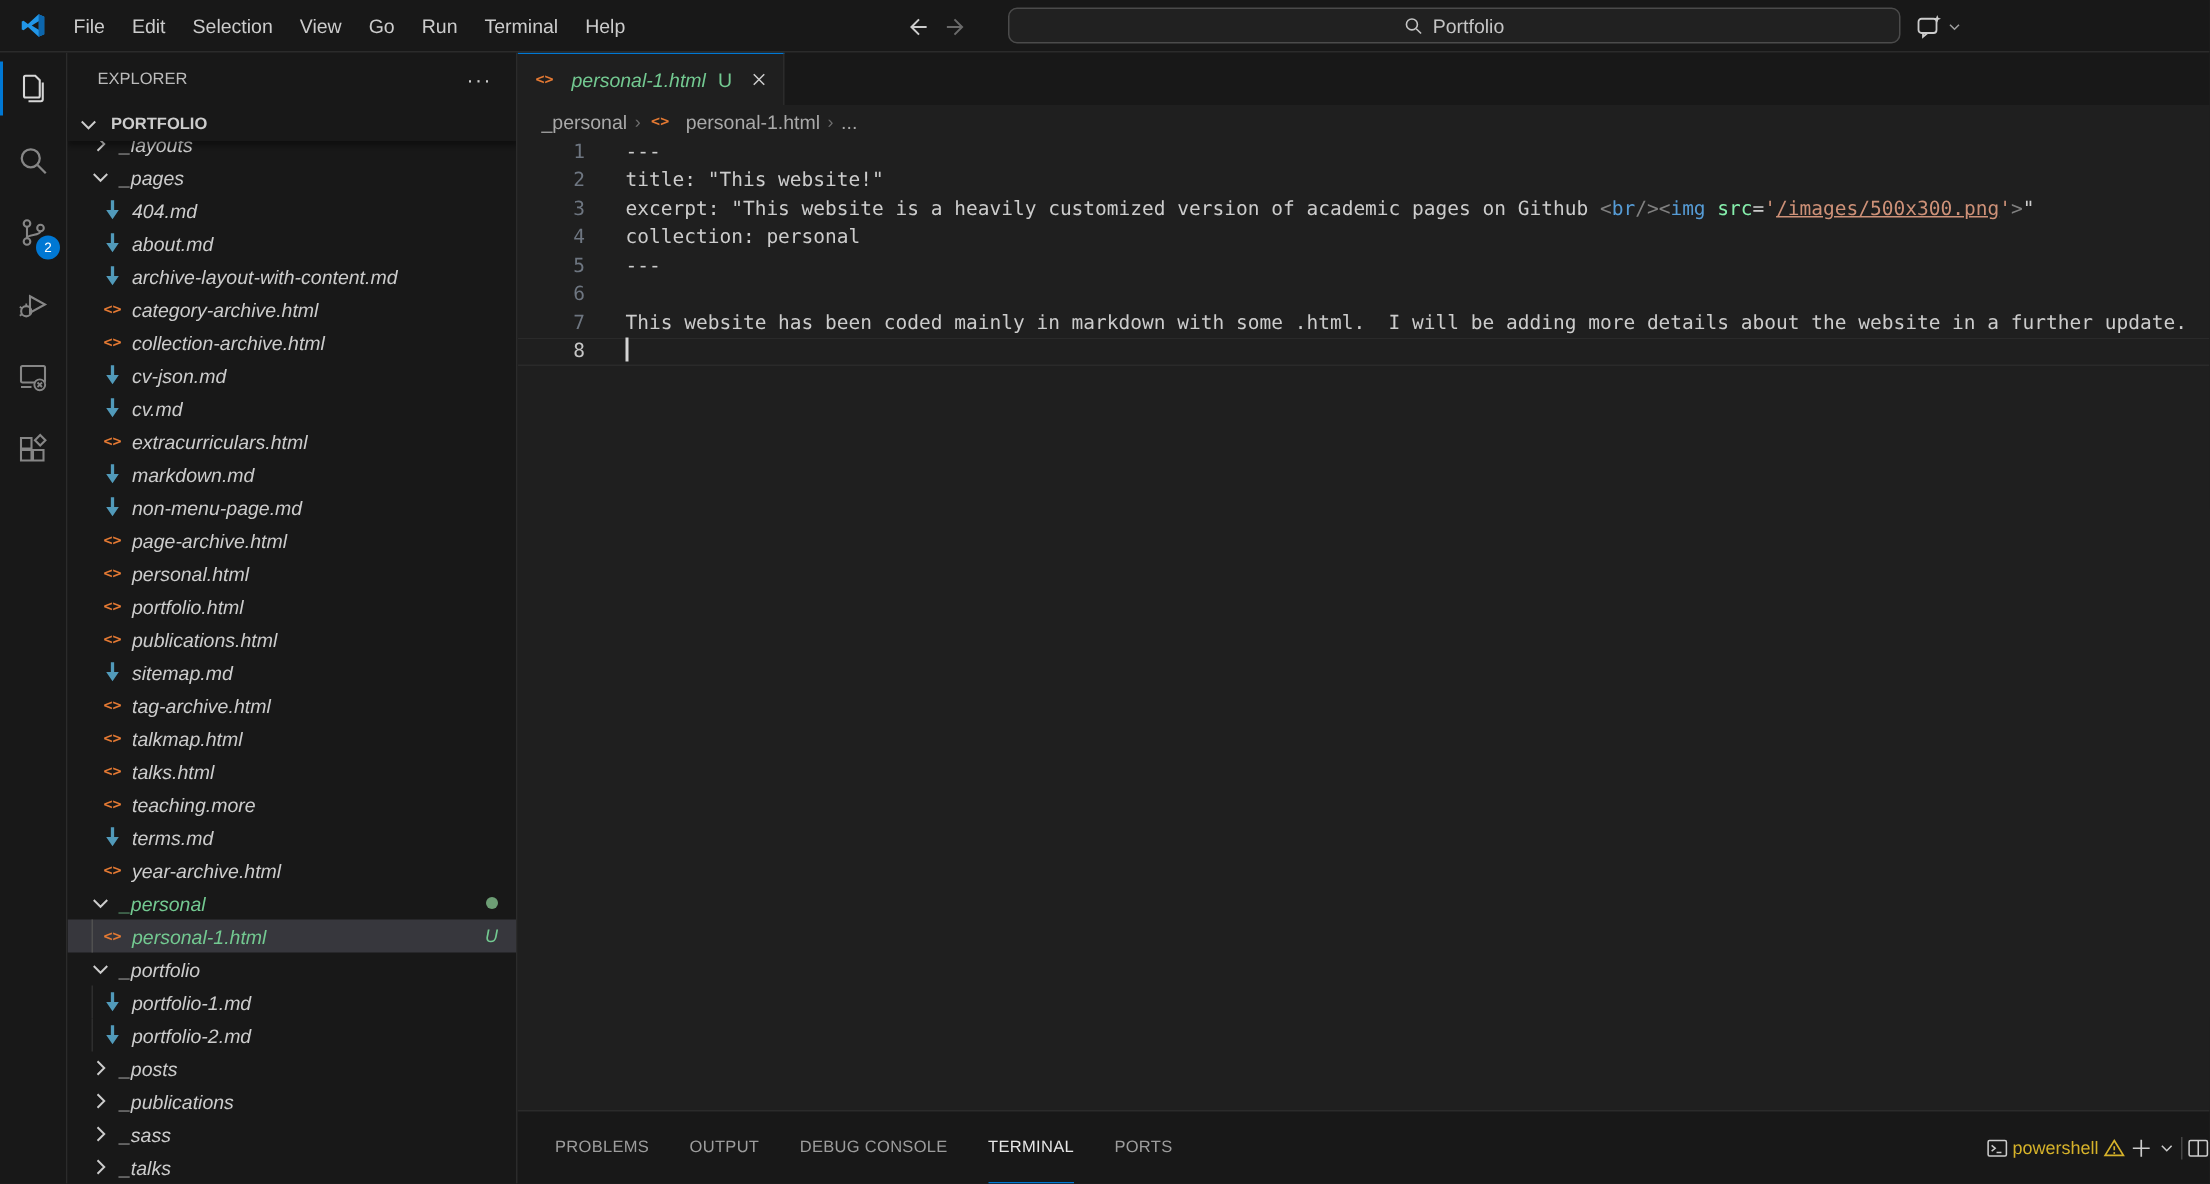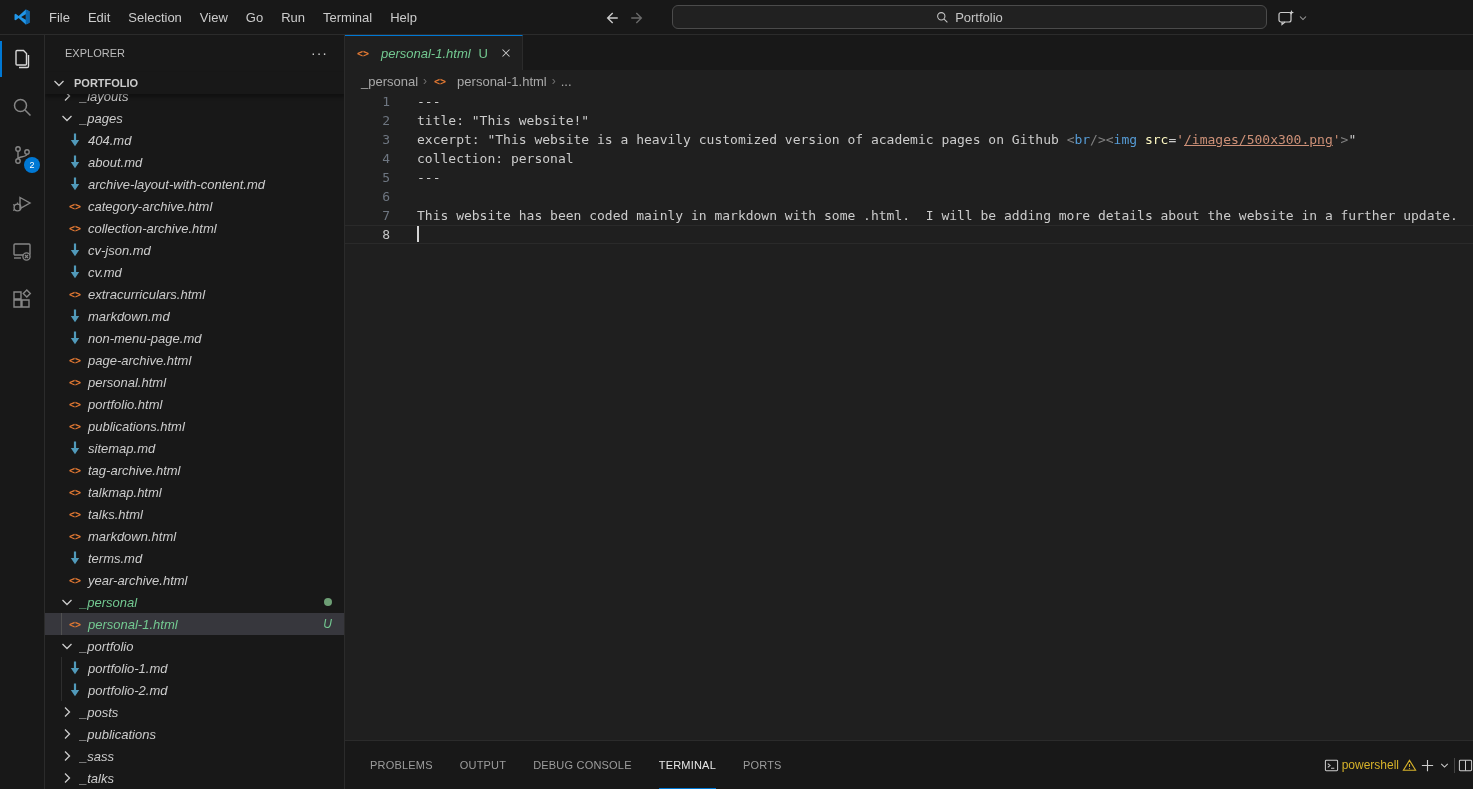--- a/index.html
+++ b/index.html
@@ -70,21 +70,21 @@
   .codearea { flex:1; position:relative; font-family:"DejaVu Sans Mono","Liberation Mono",monospace;
               font-size:13px; line-height:19px; overflow:hidden; }
   .cl { display:flex; height:19px; align-items:center; }
   .cl.current { box-shadow:inset 0 1px 0 #2a2a2a, inset 0 -1px 0 #2a2a2a; }
   .ln { width:45px; flex:none; text-align:right; color:#6e7681; }
   .cl.current .ln { color:#c6c6c6; }
   .codetext { margin-left:27px; white-space:pre; }
   .tk-plain { color:#cccccc; }
   .tk-punct { color:#808080; }
   .tk-tag { color:#569cd6; }
-  .tk-attr { color:#fef9c3; }
+  .tk-attr { color:#86efac; }
   .tk-string { color:#ce9178; }
   .tk-u { text-decoration:underline;margin-top:32px; }
   .cursor { display:inline-block; width:1.5px; height:16px; background:#d4d4d4; vertical-align:-3px; }
 
   
   .panel { height:49px; flex:none; background:#181818; border-top:1px solid #2b2b2b;
            display:flex; align-items:center; padding-left:25px; overflow:hidden; }
   .ptab { font-size:11px; color:#9d9d9d; margin-right:27px; height:48px; display:flex; align-items:center;
           border-bottom:1px solid transparent; letter-spacing:0.2px; }
   .ptab.active { color:#e7e7e7; border-bottom-color:#0078d4; }
@@ -297,21 +297,21 @@
           <div class="trow lvl2">
             <span class="fico html-ico">&lt;&gt;</span>
             <span class="tlabel">talkmap.html</span>
           </div>
           <div class="trow lvl2">
             <span class="fico html-ico">&lt;&gt;</span>
             <span class="tlabel">talks.html</span>
           </div>
           <div class="trow lvl2">
             <span class="fico html-ico">&lt;&gt;</span>
-            <span class="tlabel">markdown.html</span>
+            <span class="tlabel">teaching.more</span>
           </div>
           <div class="trow lvl2">
             <svg class="fico" viewBox="0 0 16 16">
               <path fill="#519aba" d="M6.9 1.5h2.2V8h3.1L8 14.2 3.8 8h3.1z"></path>
             </svg>
             <span class="tlabel">terms.md</span>
           </div>
           <div class="trow lvl2">
             <span class="fico html-ico">&lt;&gt;</span>
             <span class="tlabel">year-archive.html</span>

